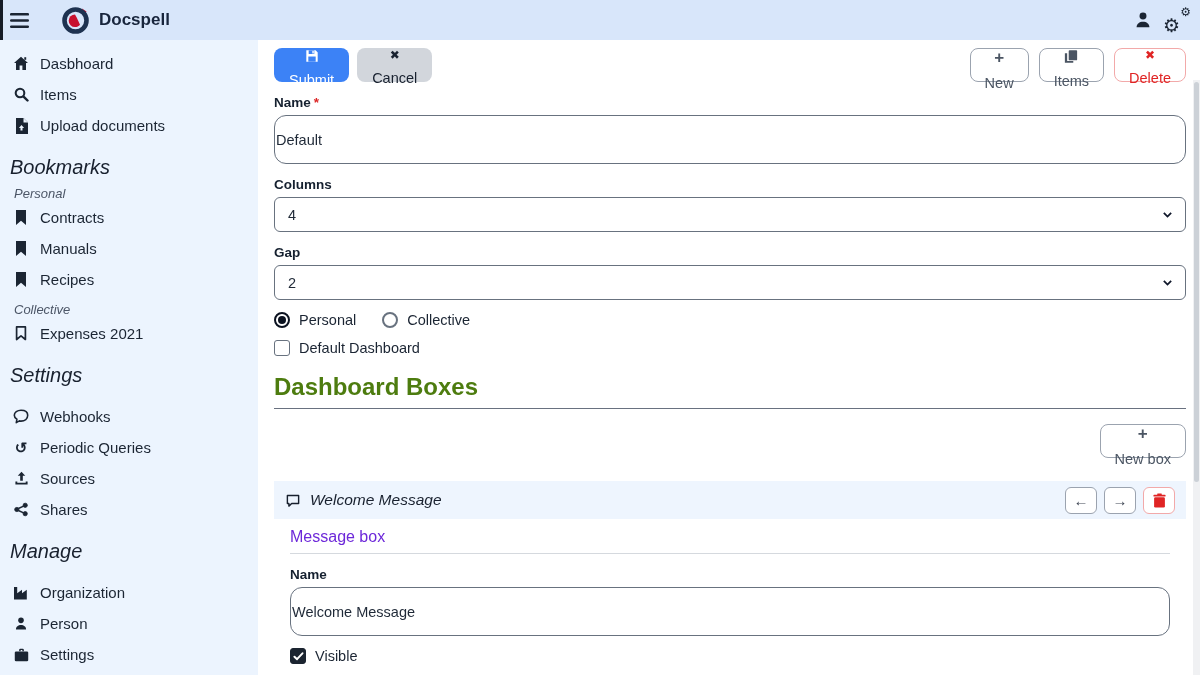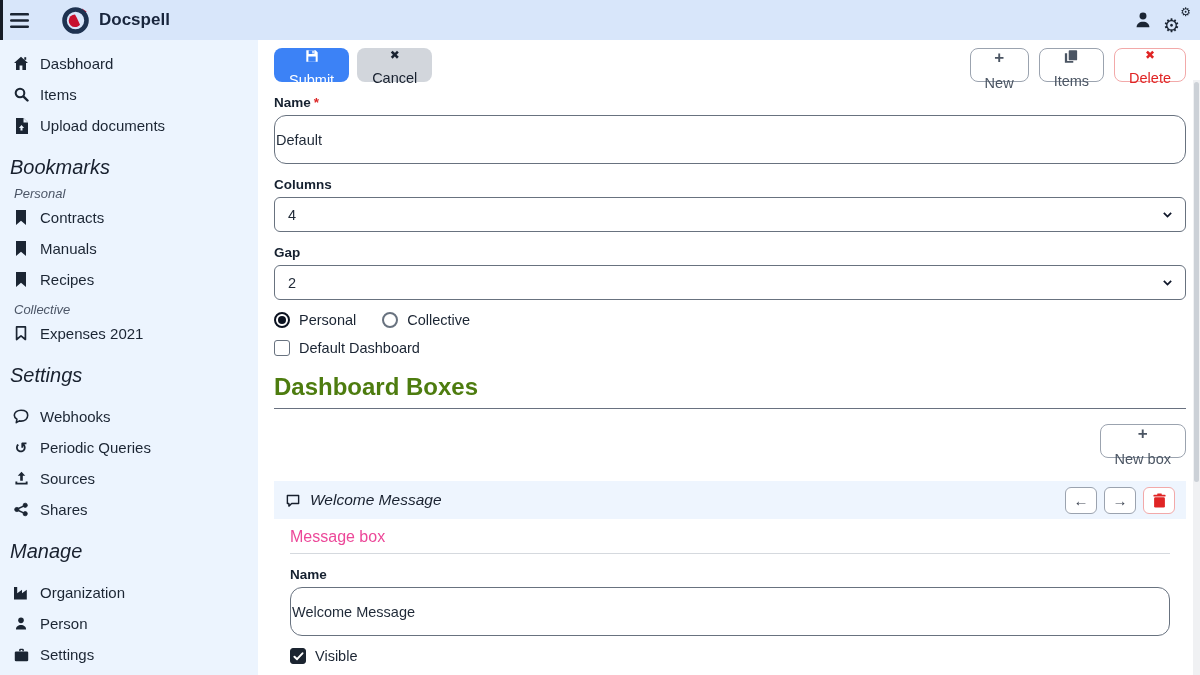--- a/index.html
+++ b/index.html
@@ -64,21 +64,21 @@
   .newbox-row { margin-top:15px; display:flex; justify-content:flex-end; }
 
   
   .panel { margin-top:23px; }
   .panel-header { display:flex; align-items:center; gap:9px; background:#eef5fe; height:38px; padding:0 11px; }
   .panel-title { font-style:italic; font-size:15.5px; color:#18202e; }
   .panel-actions { margin-left:auto; display:flex; gap:7px; }
   .icon-btn { width:32px; height:27px; border:1px solid #9ba3af; border-radius:6px; background:#fff; display:flex; align-items:center; justify-content:center; color:#3f4654; font-size:15px; cursor:pointer; }
   .icon-btn.danger { border-color:#f2a9a9; }
   .panel-body { padding:0 16px; }
-  .type-label { font-size:16px; margin-top:9px; padding-bottom:7px; border-bottom:1px solid #d5d9de; color:#ec4899; }
+  .type-label { font-size:16px; margin-top:9px; padding-bottom:7px; border-bottom:1px solid #d5d9de; color:#6d28d9; }
 
   
   .scrollbar { position:absolute; right:0; top:40px; bottom:0; width:7px; background:#f0f1f3; }
   .scroll-thumb { position:absolute; top:2px; left:1px; right:1px; height:400px; background:#ccd1d7; border-radius:4px; }
 
   svg { display:block; }
 </style>
 </head>
 <body>
 

